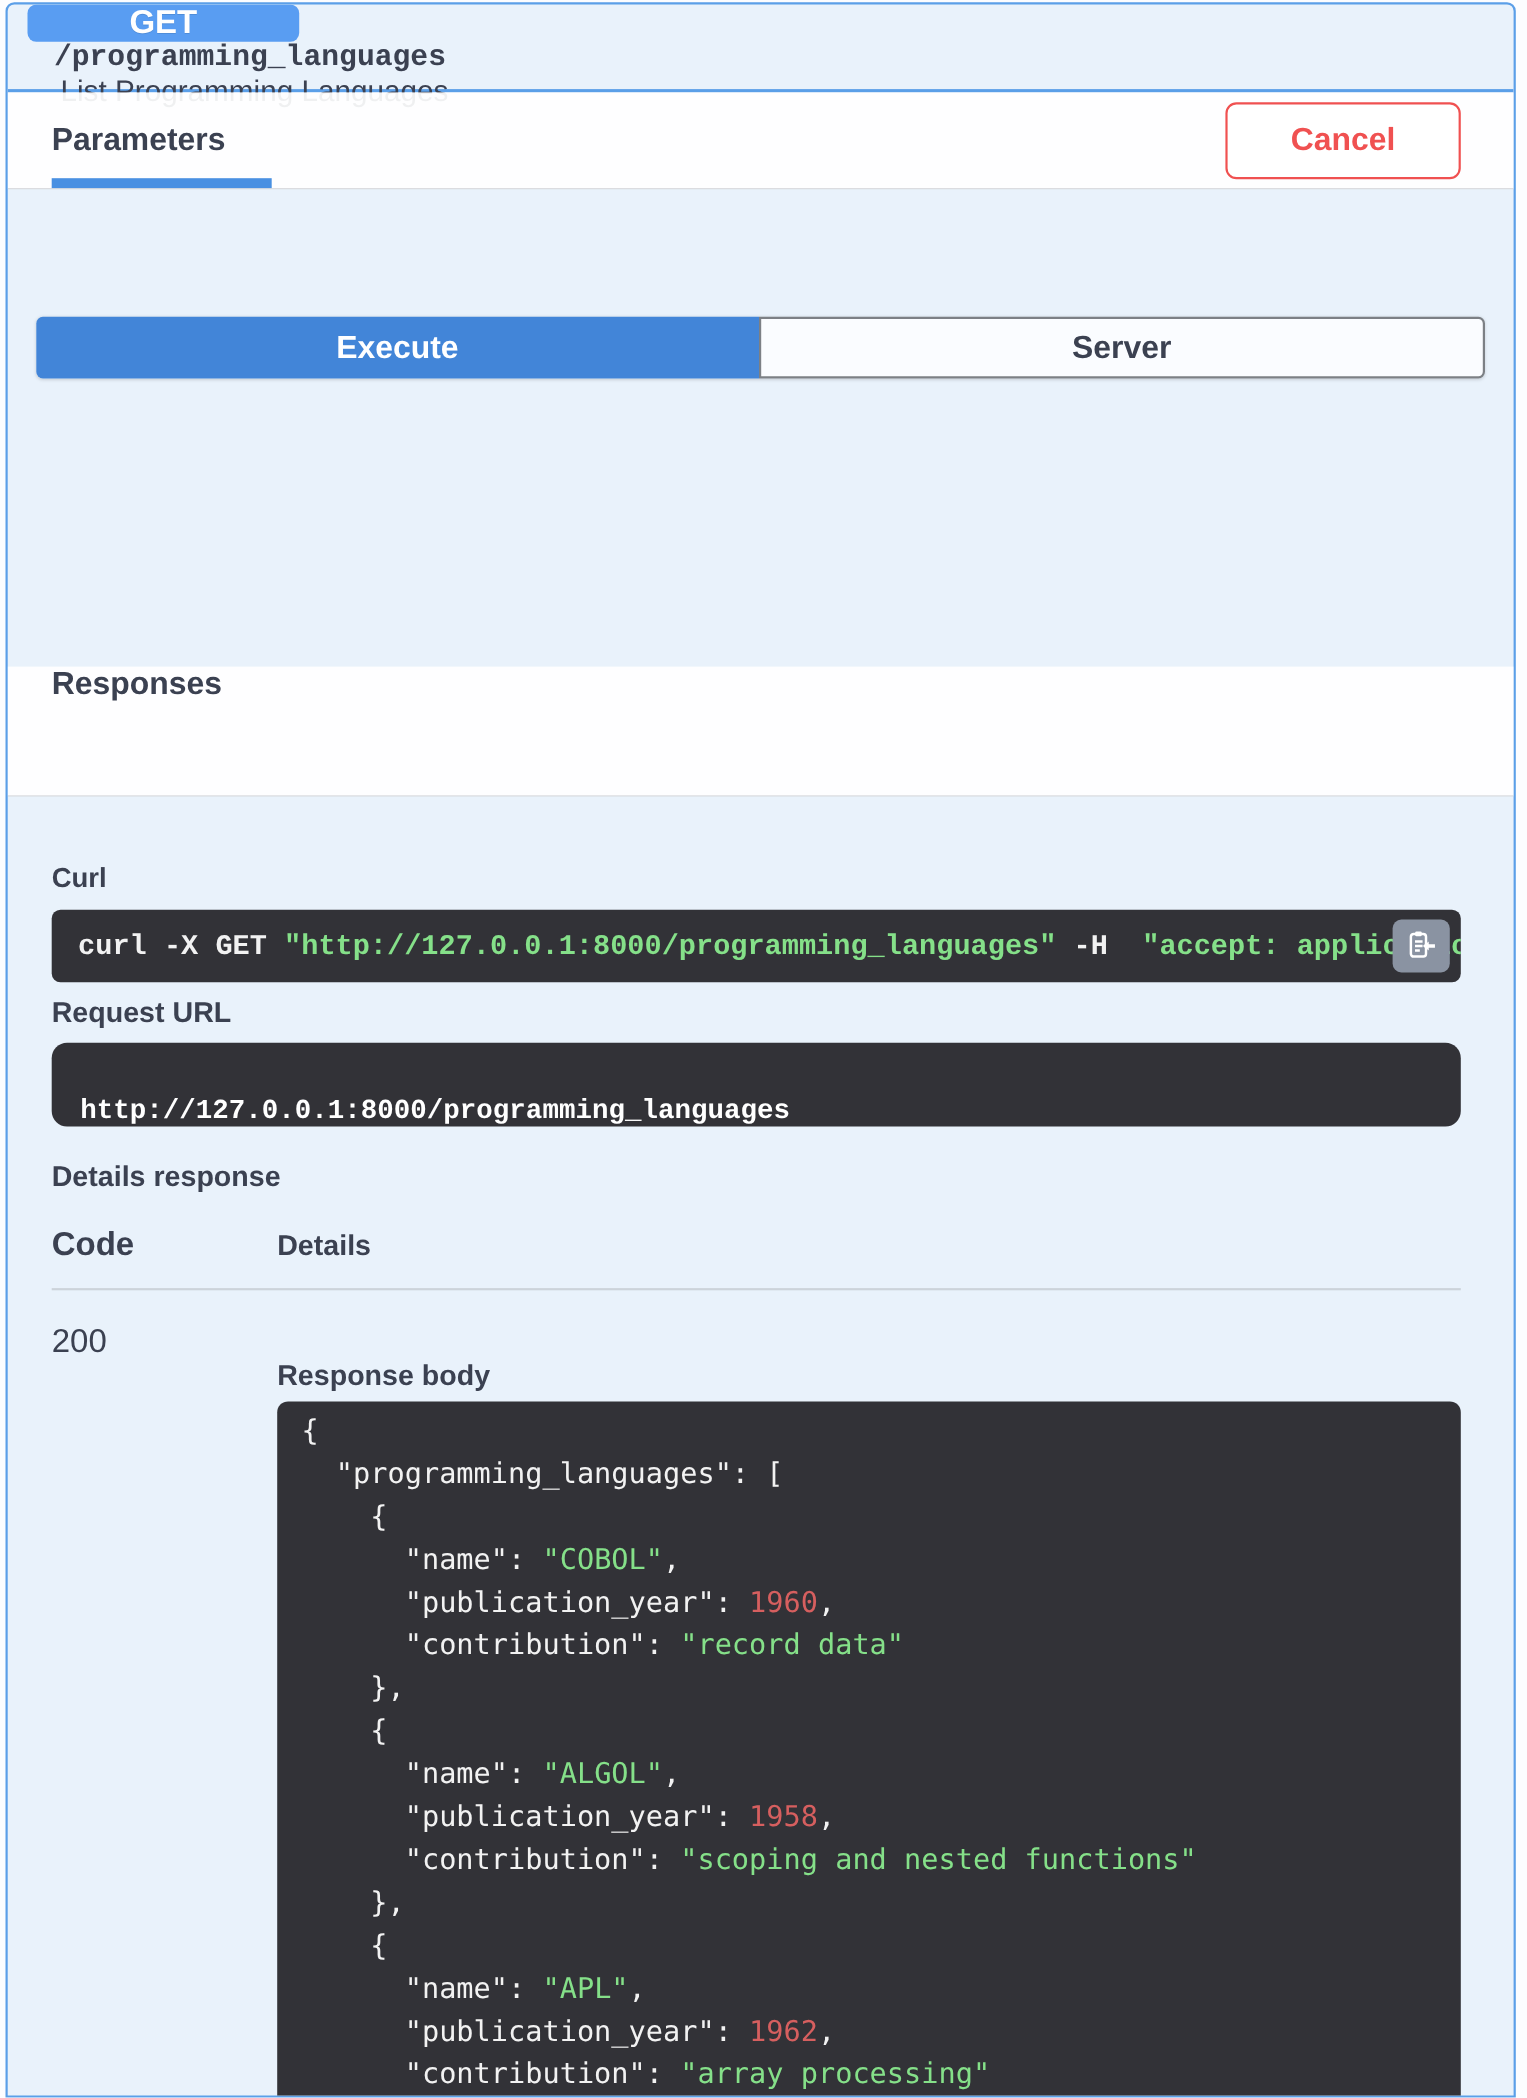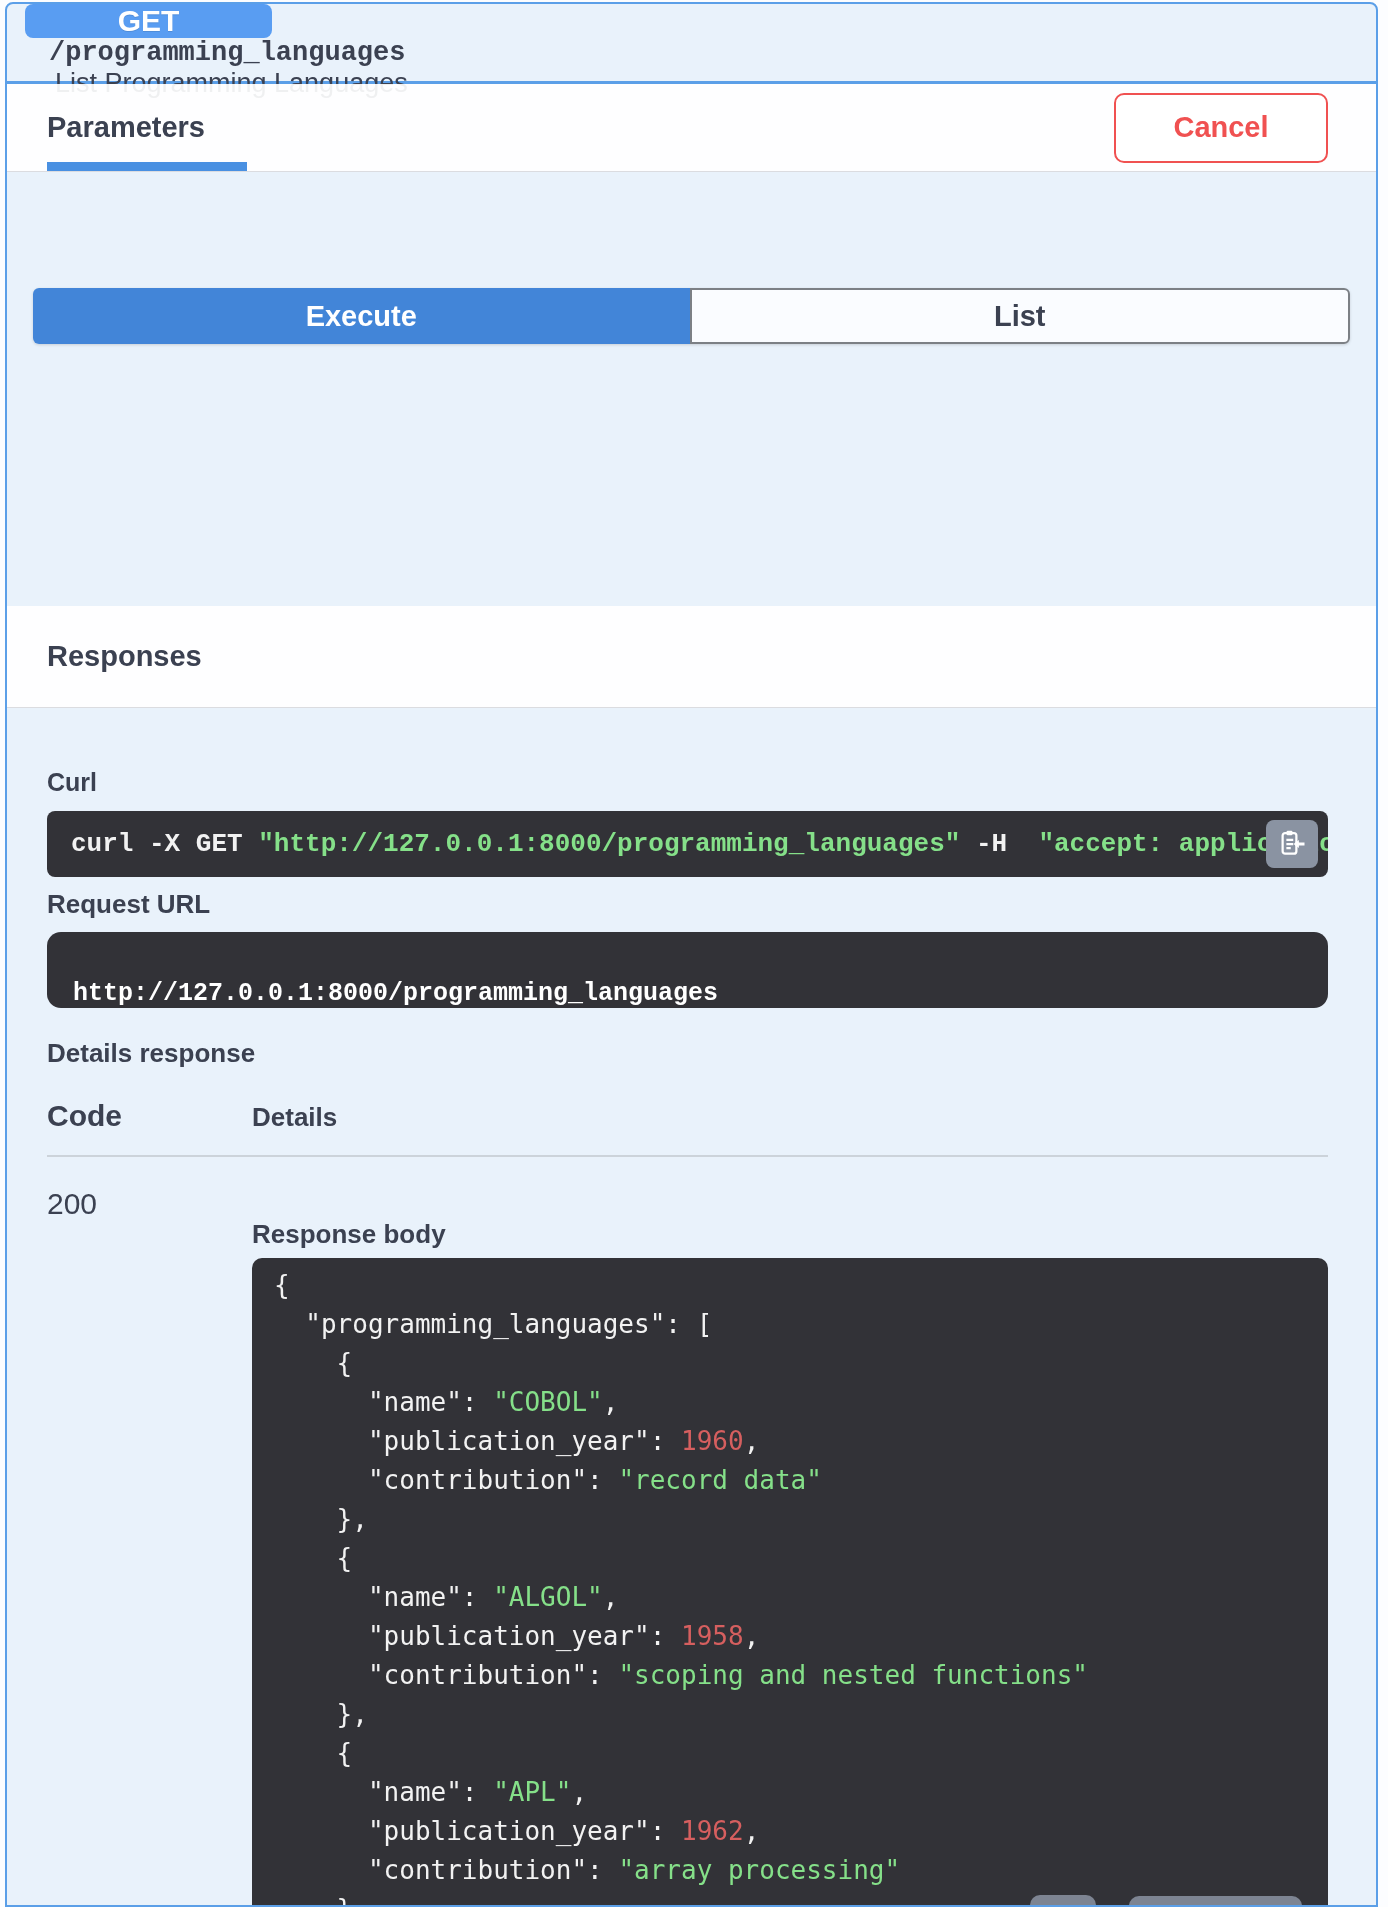--- a/index.html
+++ b/index.html
@@ -59,21 +59,21 @@
   .execute-btn {
     flex:1; background:#4285d8; color:#fff; font-weight:bold; font-size:29px;
     border:none; border-radius:6px 0 0 6px; cursor:pointer;
     font-family:"Liberation Sans", sans-serif;
   }
   .clear-btn {
     flex:1; background:#fafcff; color:#3b4151; font-weight:bold; font-size:29px;
     border:2px solid #7c8085; border-radius:0 6px 6px 0; cursor:pointer;
     font-family:"Liberation Sans", sans-serif;
   }
-  .responses-band { height:102px; display:flex; align-items:center; padding:0 40px; }
+  .responses-band { height:118px; display:flex; padding:0 40px; }
   
   .responses-content { padding:0 48px 0 40px; }
   .curl-label { padding-top:60px; font-size:25px; font-weight:bold; }
   .dark { background:#323237; color:#fff; }
   .curl-bar {
     margin-top:14px; height:66px; border-radius:8px; position:relative;
     display:flex; align-items:center; padding:0 24px; overflow:hidden;
   }
   .curl-bar pre {
     margin:0; white-space:pre; font-family:"Liberation Mono", monospace;
@@ -142,21 +142,21 @@
 
     <div class="section-band params-band">
       <h4 class="band-title">Parameters</h4>
       <button class="cancel-btn">Cancel</button>
       <div class="tab-underline"></div>
     </div>
 
     <div class="params-content">
       <div class="execute-row">
         <button class="execute-btn">Execute</button>
-        <button class="clear-btn">List</button>
+        <button class="clear-btn">Server</button>
       </div>
     </div>
 
     <div class="section-band responses-band">
       <h4 class="band-title">Responses</h4>
     </div>
 
     <div class="responses-content">
 
       <div class="curl-label">Curl</div>

